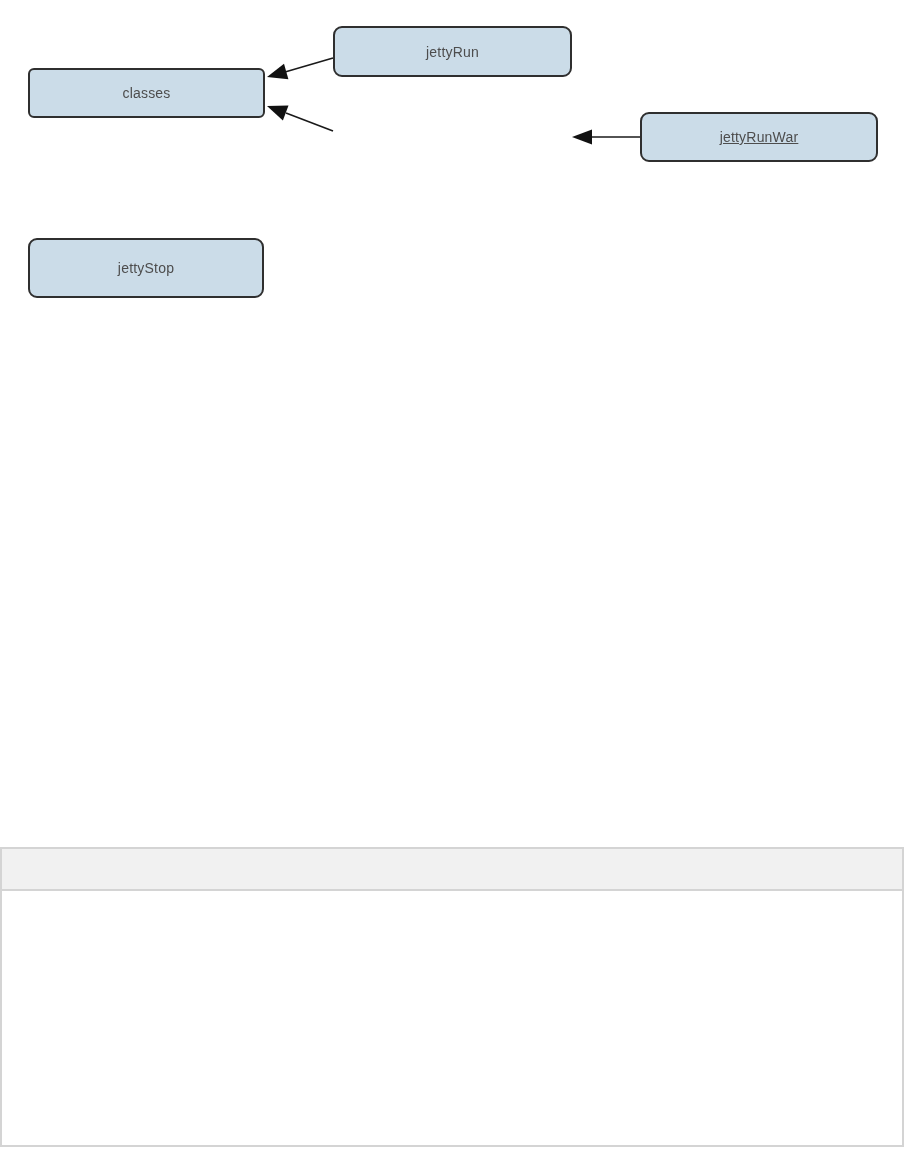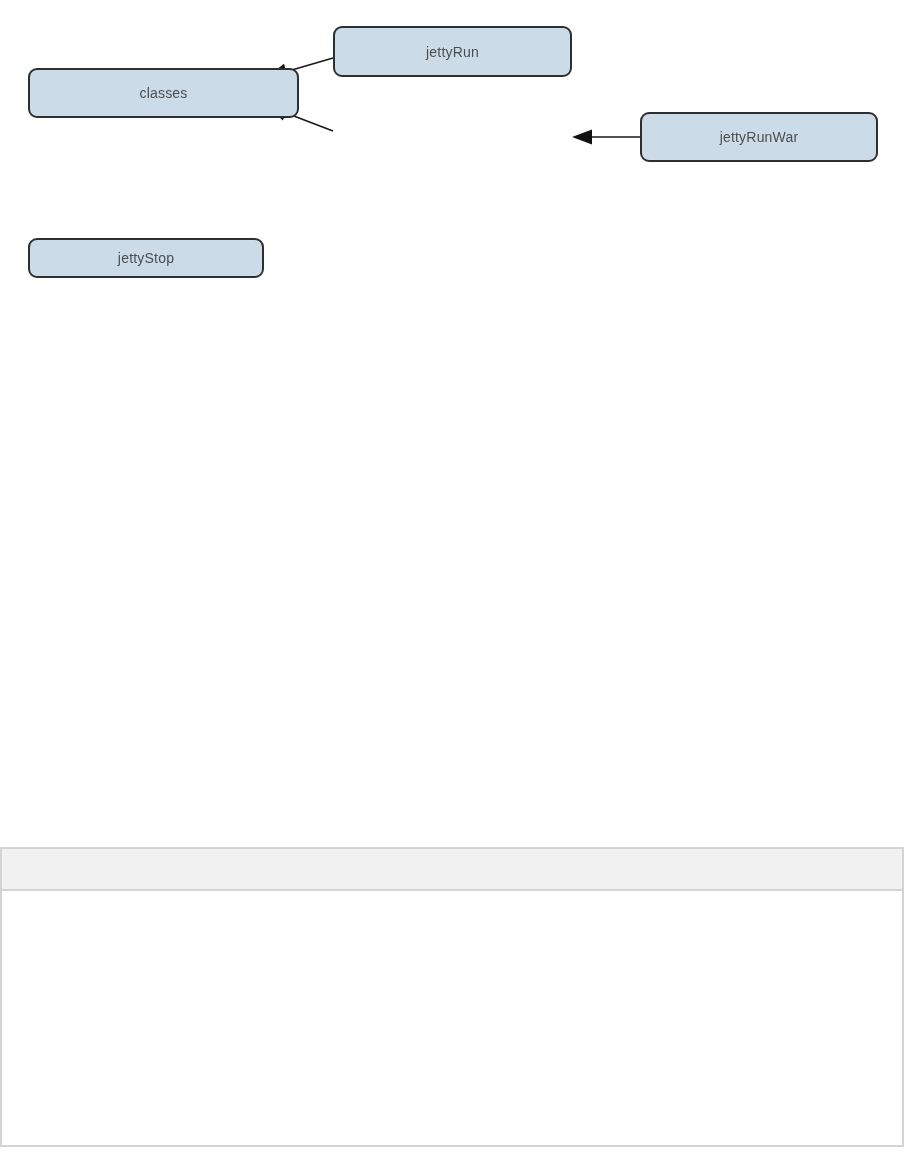--- a/index.html
+++ b/index.html
@@ -30,25 +30,25 @@
     display: flex;
     align-items: center;
     justify-content: center;
     background: #cbdce8;
     border: 2px solid #2f2f2f;
     border-radius: 9px;
     color: #4d4d4d;
     font-size: 14px;
     letter-spacing: 0.2px;
   }
-  .node-classes     { left: 28px;  top: 68px;  width: 271px; height: 50px; }
+  .node-classes     { left: 28px;  top: 68px;  width: 237px; height: 50px; border-radius: 6px; }
   .node-jettyRun    { left: 333px; top: 26px;  width: 239px; height: 51px; }
   .node-war         { left: 333px; top: 110px; width: 239px; height: 52px; }
-  .node-jettyRunWar { left: 640px; top: 112px; width: 238px; height: 50px; }
-  .node-jettyStop   { left: 28px;  top: 238px; width: 236px; height: 40px; }
+  .node-jettyRunWar { left: 640px; top: 112px; width: 238px; height: 50px; text-decoration: underline; }
+  .node-jettyStop   { left: 28px;  top: 238px; width: 236px; height: 60px; }
   .panel {
     position: absolute;
     left: 0px;
     top: 847px;
     width: 904px;
     height: 300px;
     border: 2px solid #d4d4d4;
     background: #ffffff;
   }
   .panel-header {

